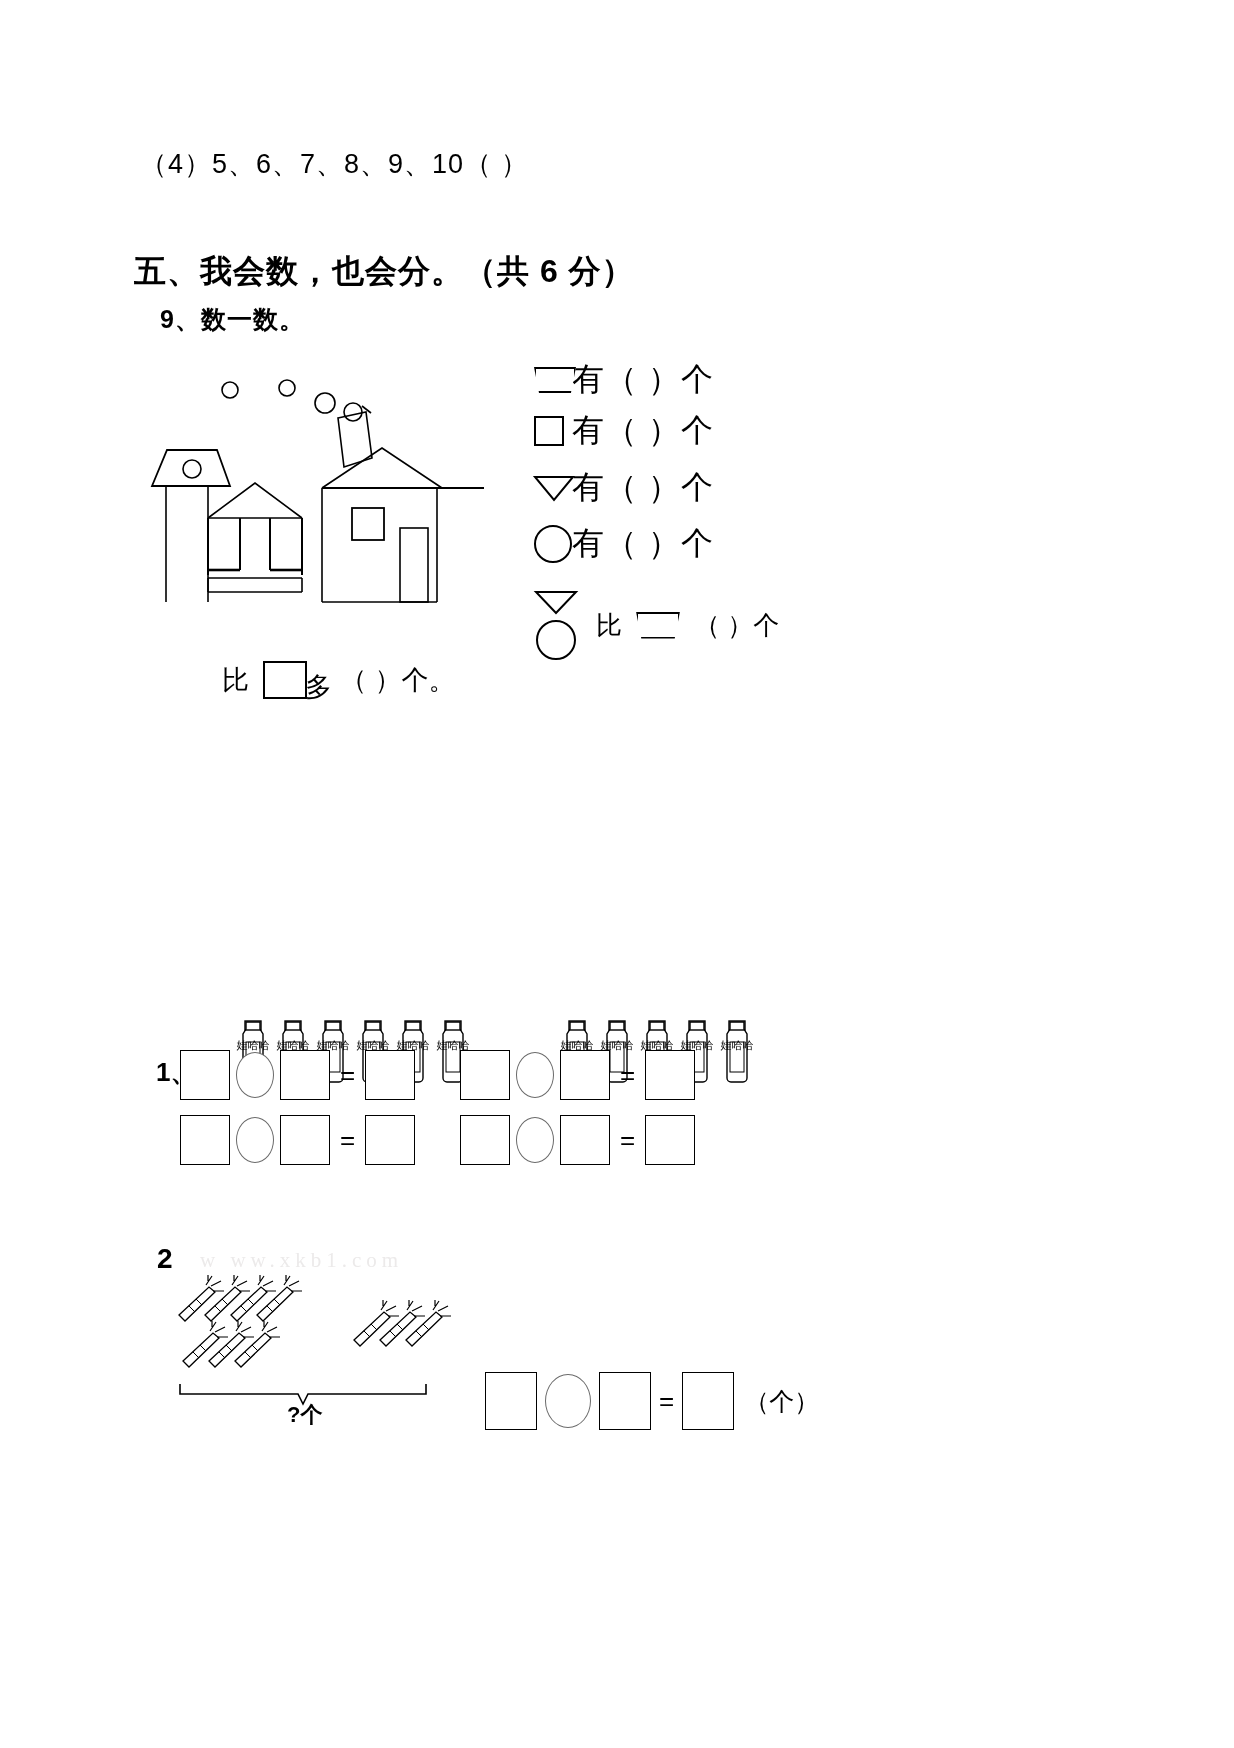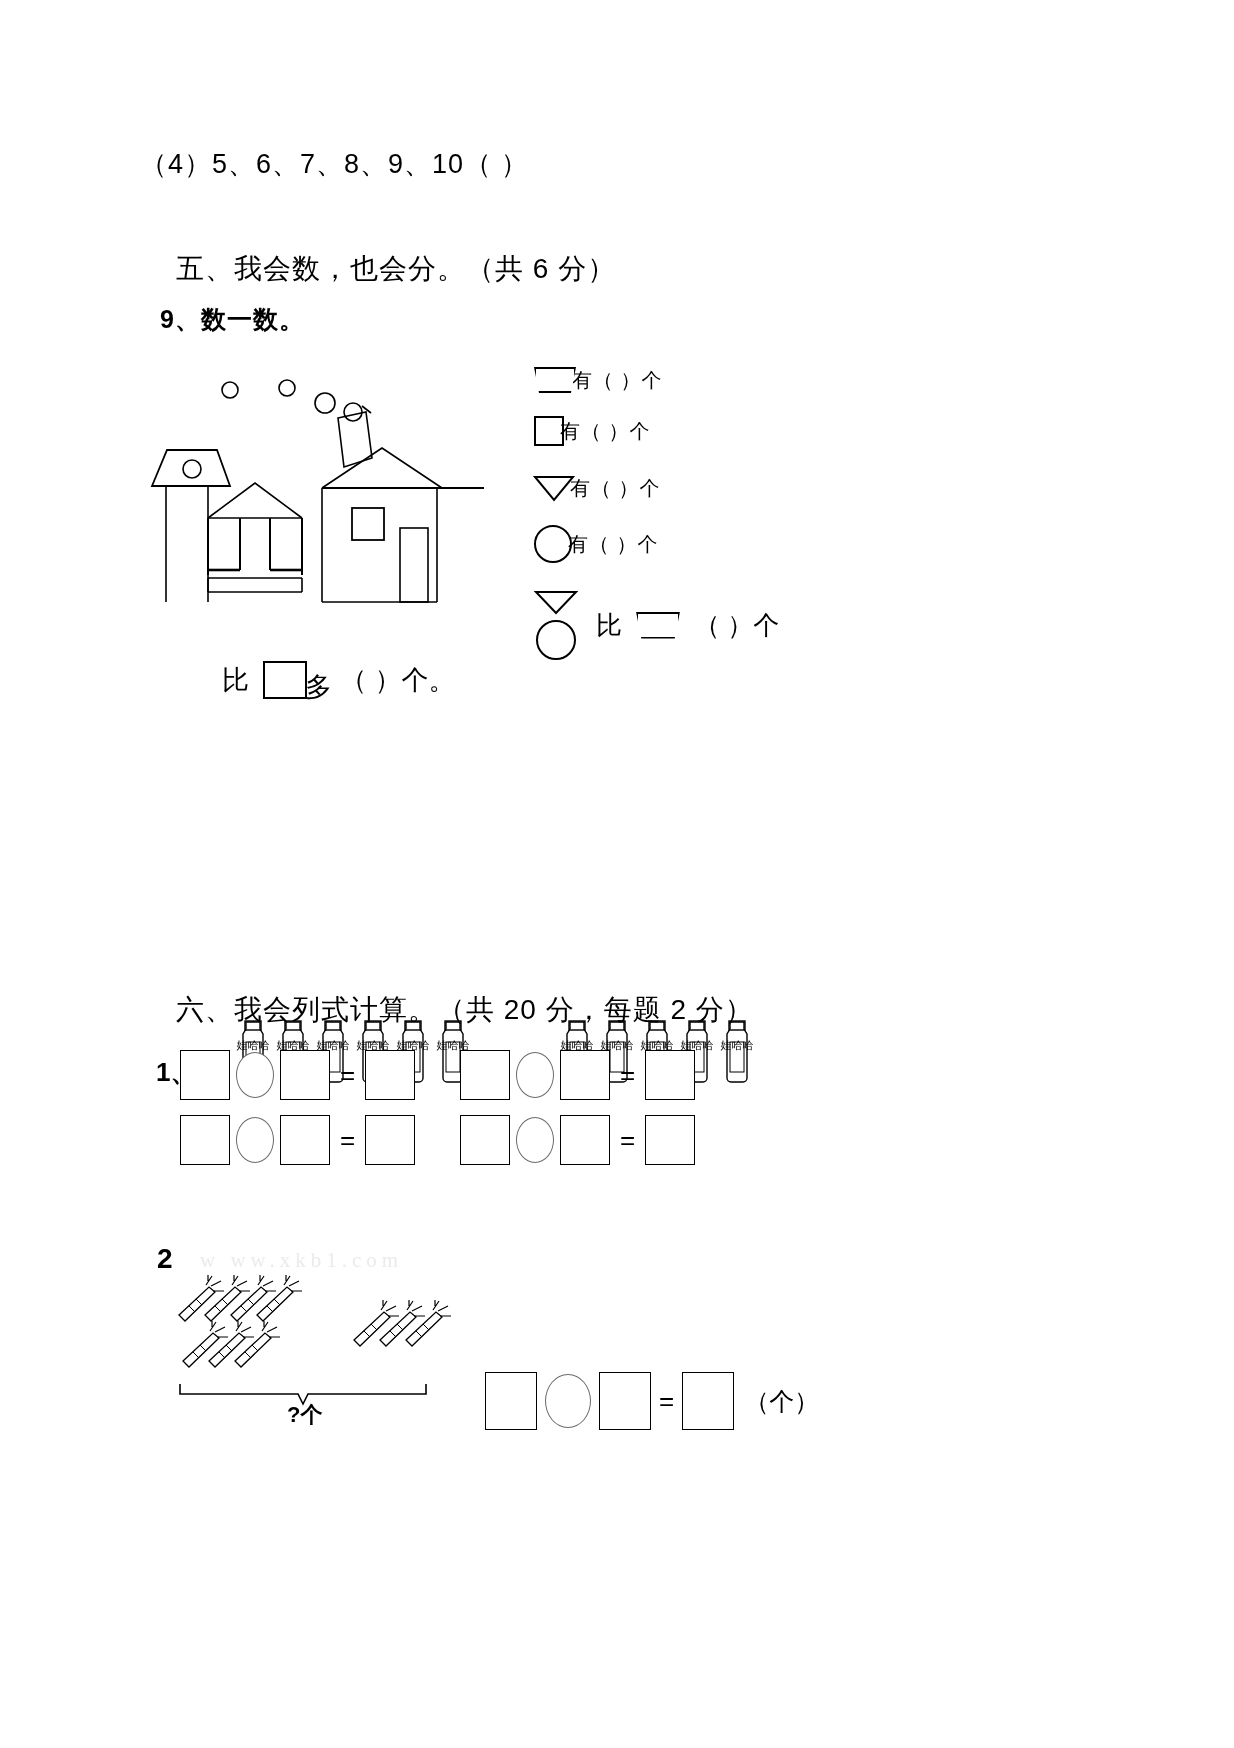--- a/index.html
+++ b/index.html
@@ -10,30 +10,30 @@
   }
   .page{position:absolute;inset:0;border-radius:8px;}
 
   .abs{position:absolute;}
 
   
   .q-line{
     font-size:27px;letter-spacing:1px;white-space:nowrap;
   }
   .sec-head{
-    font-size:28px;font-weight:normal;white-space:nowrap;letter-spacing:1px;margin-left:42px;
+    font-size:32px;font-weight:bold;white-space:nowrap;letter-spacing:1px;
   }
   .sub-head{
     font-size:25px;font-weight:bold;white-space:nowrap;letter-spacing:1px;
   }
   .item-num{font-size:26px;font-weight:bold;}
 
   .count-row{
     display:flex;align-items:center;white-space:nowrap;
-    font-size:20px;letter-spacing:1px;
+    font-size:32px;letter-spacing:1px;justify-content:space-between;
   }
   .count-row .glyph{margin-right:2px;display:inline-flex;align-items:center;}
   .count-row .txt{margin-left:-6px;}
 
   
   .sh-trap{width:38px;height:22px;background:#fff;border:2px solid #000;
            clip-path:polygon(0% 0%,100% 0%,88% 100%,12% 100%);}
   .sh-square{width:26px;height:26px;border:2px solid #000;}
   .sh-circle{width:34px;height:34px;border:2px solid #000;border-radius:50%;}
 
@@ -156,21 +156,20 @@
     <span style="font-size:26px;margin-left:14px;white-space:nowrap;" data-name="compare-row-text">（      ）个</span>
   </div>
 
   <div class="abs" style="left:222px;top:655px;display:flex;align-items:center;" data-name="compare-row-left">
     <span style="font-size:27px;" data-name="compare-word">比</span>
     <span class="sh-square" style="width:40px;height:34px;margin:0 10px 0 14px;" data-name="square-icon"></span>
     <span style="font-size:27px;margin-left:-12px;margin-top:14px;" data-name="more-word">多</span>
     <span style="font-size:27px;margin-left:8px;white-space:nowrap;" data-name="compare-row-text">（      ）个。</span>
   </div>
 
-  <div class="abs sec-head" style="left:134px;top:991px;" data-name="section-6-heading">六、我会列式计算。（共 20 分，每题 2 分）</div>
 
   <div class="abs item-num" style="left:156px;top:1055px;" data-name="section-6-item-1-number">1、</div>
 
   <div class="abs" style="left:236px;top:1018px;display:flex;align-items:flex-end;gap:6px;" data-name="bottle-group-left">
     <svg width="34" height="70" viewBox="0 0 34 70" data-name="bottle-icon">
       <defs>
         <g id="bot">
           <path d="M10 4 h14 v7 l3 5 v44 a4 4 0 0 1 -4 4 h-12 a4 4 0 0 1 -4 -4 v-44 l3 -5 z" fill="none" stroke="#000" stroke-width="1.4"></path>
           <rect x="9" y="3" width="16" height="9" fill="none" stroke="#000" stroke-width="1.4"></rect>
           <rect x="10" y="24" width="14" height="30" fill="none" stroke="#000" stroke-width="1"></rect>

